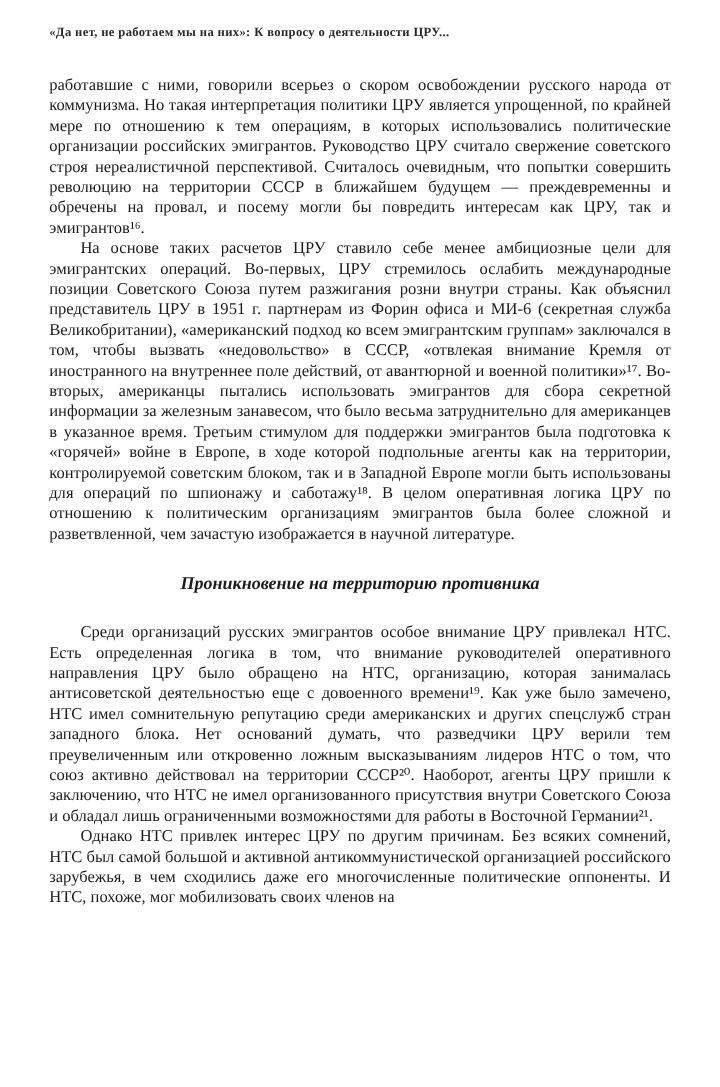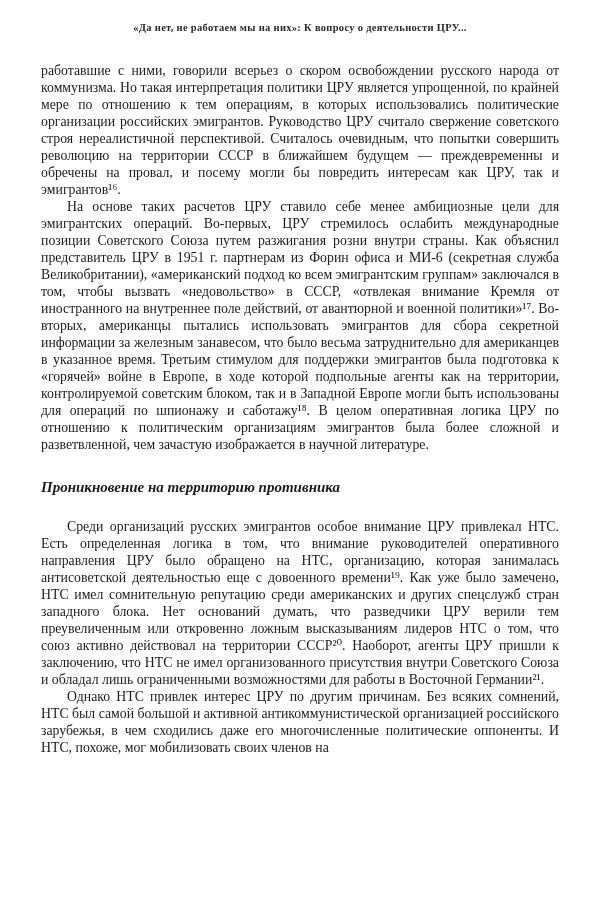--- a/index.html
+++ b/index.html
@@ -13,21 +13,20 @@
     height: 906px;
     margin: 0 auto;
     background: #ffffff;
     box-sizing: border-box;
     padding: 22px 41px 0 41px;
     font-family: "Liberation Serif", "DejaVu Serif", serif;
     color: #1b1b1b;
     overflow: hidden;
   }
   .running-header {
-    text-align: center;
     font-size: 10.5px;
     font-weight: bold;
     letter-spacing: 0.3px;
     color: #2a2a2a;
     margin-bottom: 29px;
     white-space: nowrap;
   }
   .body-text p {
     margin: 0;
     font-size: 13.8px;
@@ -36,20 +35,21 @@
     text-indent: 26px;
     hyphens: auto;
     -webkit-hyphens: auto;
   }
   .body-text p.no-indent {
     text-indent: 0;
     margin-top: 22px;
   }
   .section-heading {
     margin: 26px 0 22px 0;
+    text-align: center;
     font-size: 15px;
     font-weight: bold;
     font-style: italic;
     color: #1b1b1b;
   }
   .page-number {
     position: absolute;
     left: 0;
     right: 0;
     bottom: 20px;

